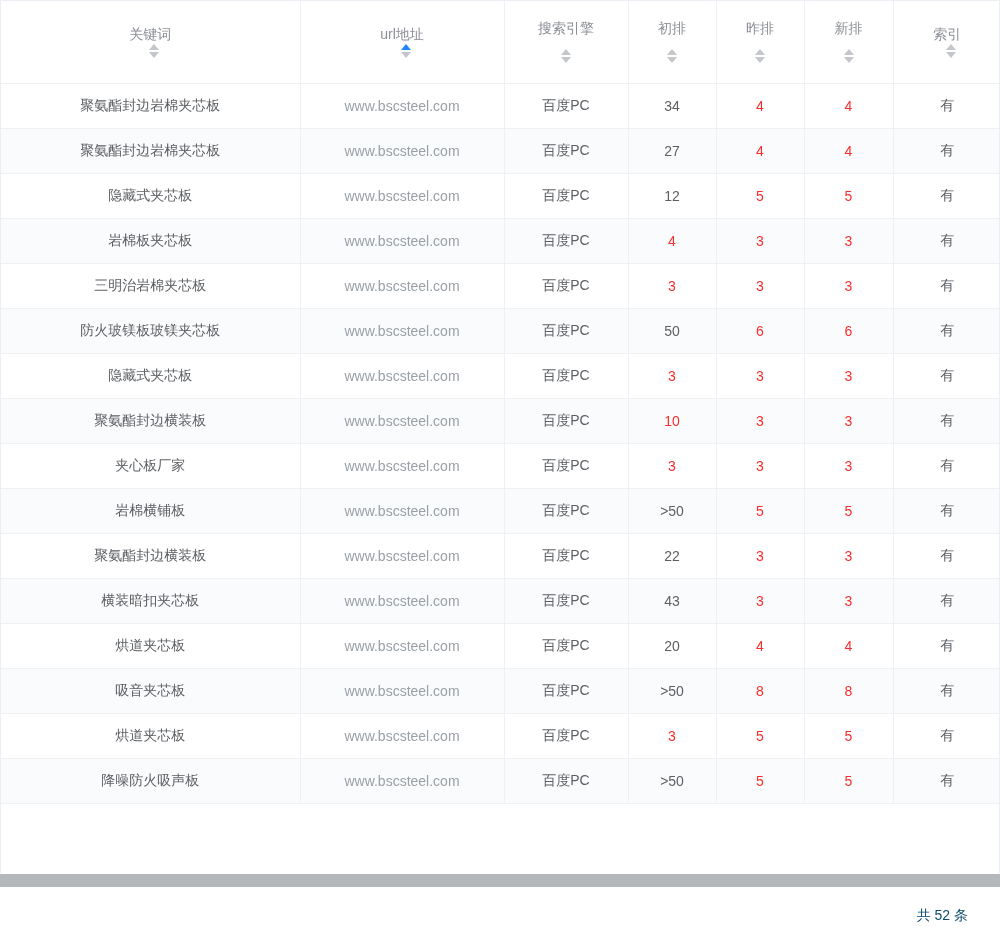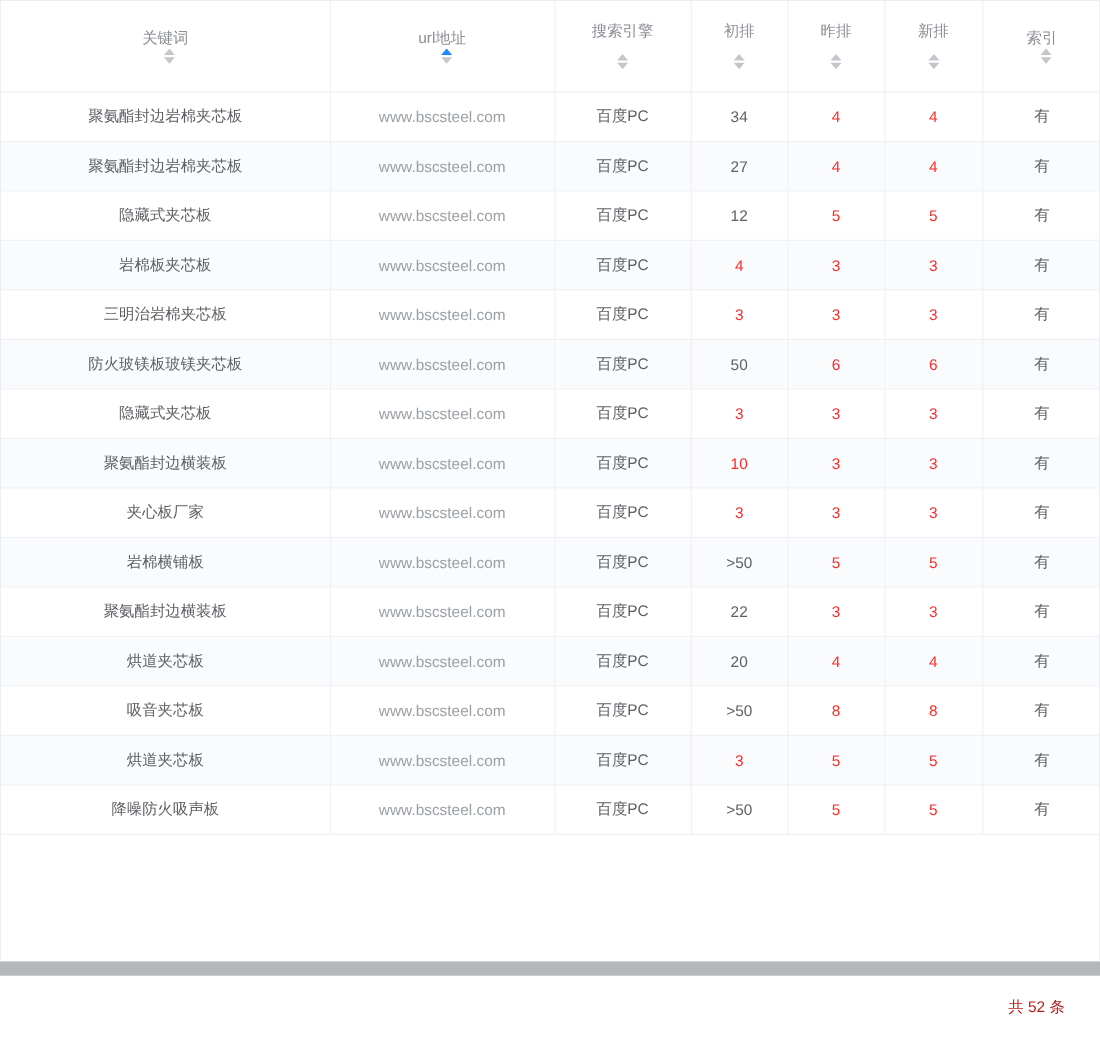--- a/index.html
+++ b/index.html
@@ -28,21 +28,21 @@
   .th-inner.stack  { display:inline-flex; flex-direction:column; align-items:center; row-gap:11px; }
   .sort { display:inline-flex; flex-direction:column; align-items:center; row-gap:2px; }
   .th-inner.inline .sort { margin-left:7px; }
   .sort i { display:block; width:0; height:0;
             border-left:5px solid transparent; border-right:5px solid transparent; }
   .sort .up   { border-bottom:6px solid #c3c7cc; }
   .sort .down { border-top:6px solid #c3c7cc; }
   .sort.asc .up { border-bottom-color:#1e88ff; }
   .hscroll { margin-top:1px; height:13px; width:1000px; background:#b5b8bb; }
   .footer { margin-top:20px; text-align:right; padding-right:32px;
-            font-size:14px; color:#b91c1c; }
+            font-size:14px; color:#0c4a6e; }
 </style>
 </head>
 <body>
 
 <div class="table-wrap">
   <table>
     <colgroup>
       <col style="width:299px">
         <col style="width:204px">
         <col style="width:124px">
@@ -212,20 +212,29 @@
         <tr>
           <td class="kw">聚氨酯封边横装板</td>
           <td class="url">www.bscsteel.com</td>
           <td class="engine">百度PC</td>
           <td class="num">22</td>
           <td class="num red">3</td>
           <td class="num red">3</td>
           <td class="idx">有</td>
         </tr>
         <tr>
+          <td class="kw">横装暗扣夹芯板</td>
+          <td class="url">www.bscsteel.com</td>
+          <td class="engine">百度PC</td>
+          <td class="num">43</td>
+          <td class="num red">3</td>
+          <td class="num red">3</td>
+          <td class="idx">有</td>
+        </tr>
+        <tr>
           <td class="kw">烘道夹芯板</td>
           <td class="url">www.bscsteel.com</td>
           <td class="engine">百度PC</td>
           <td class="num">20</td>
           <td class="num red">4</td>
           <td class="num red">4</td>
           <td class="idx">有</td>
         </tr>
         <tr>
           <td class="kw">吸音夹芯板</td>

